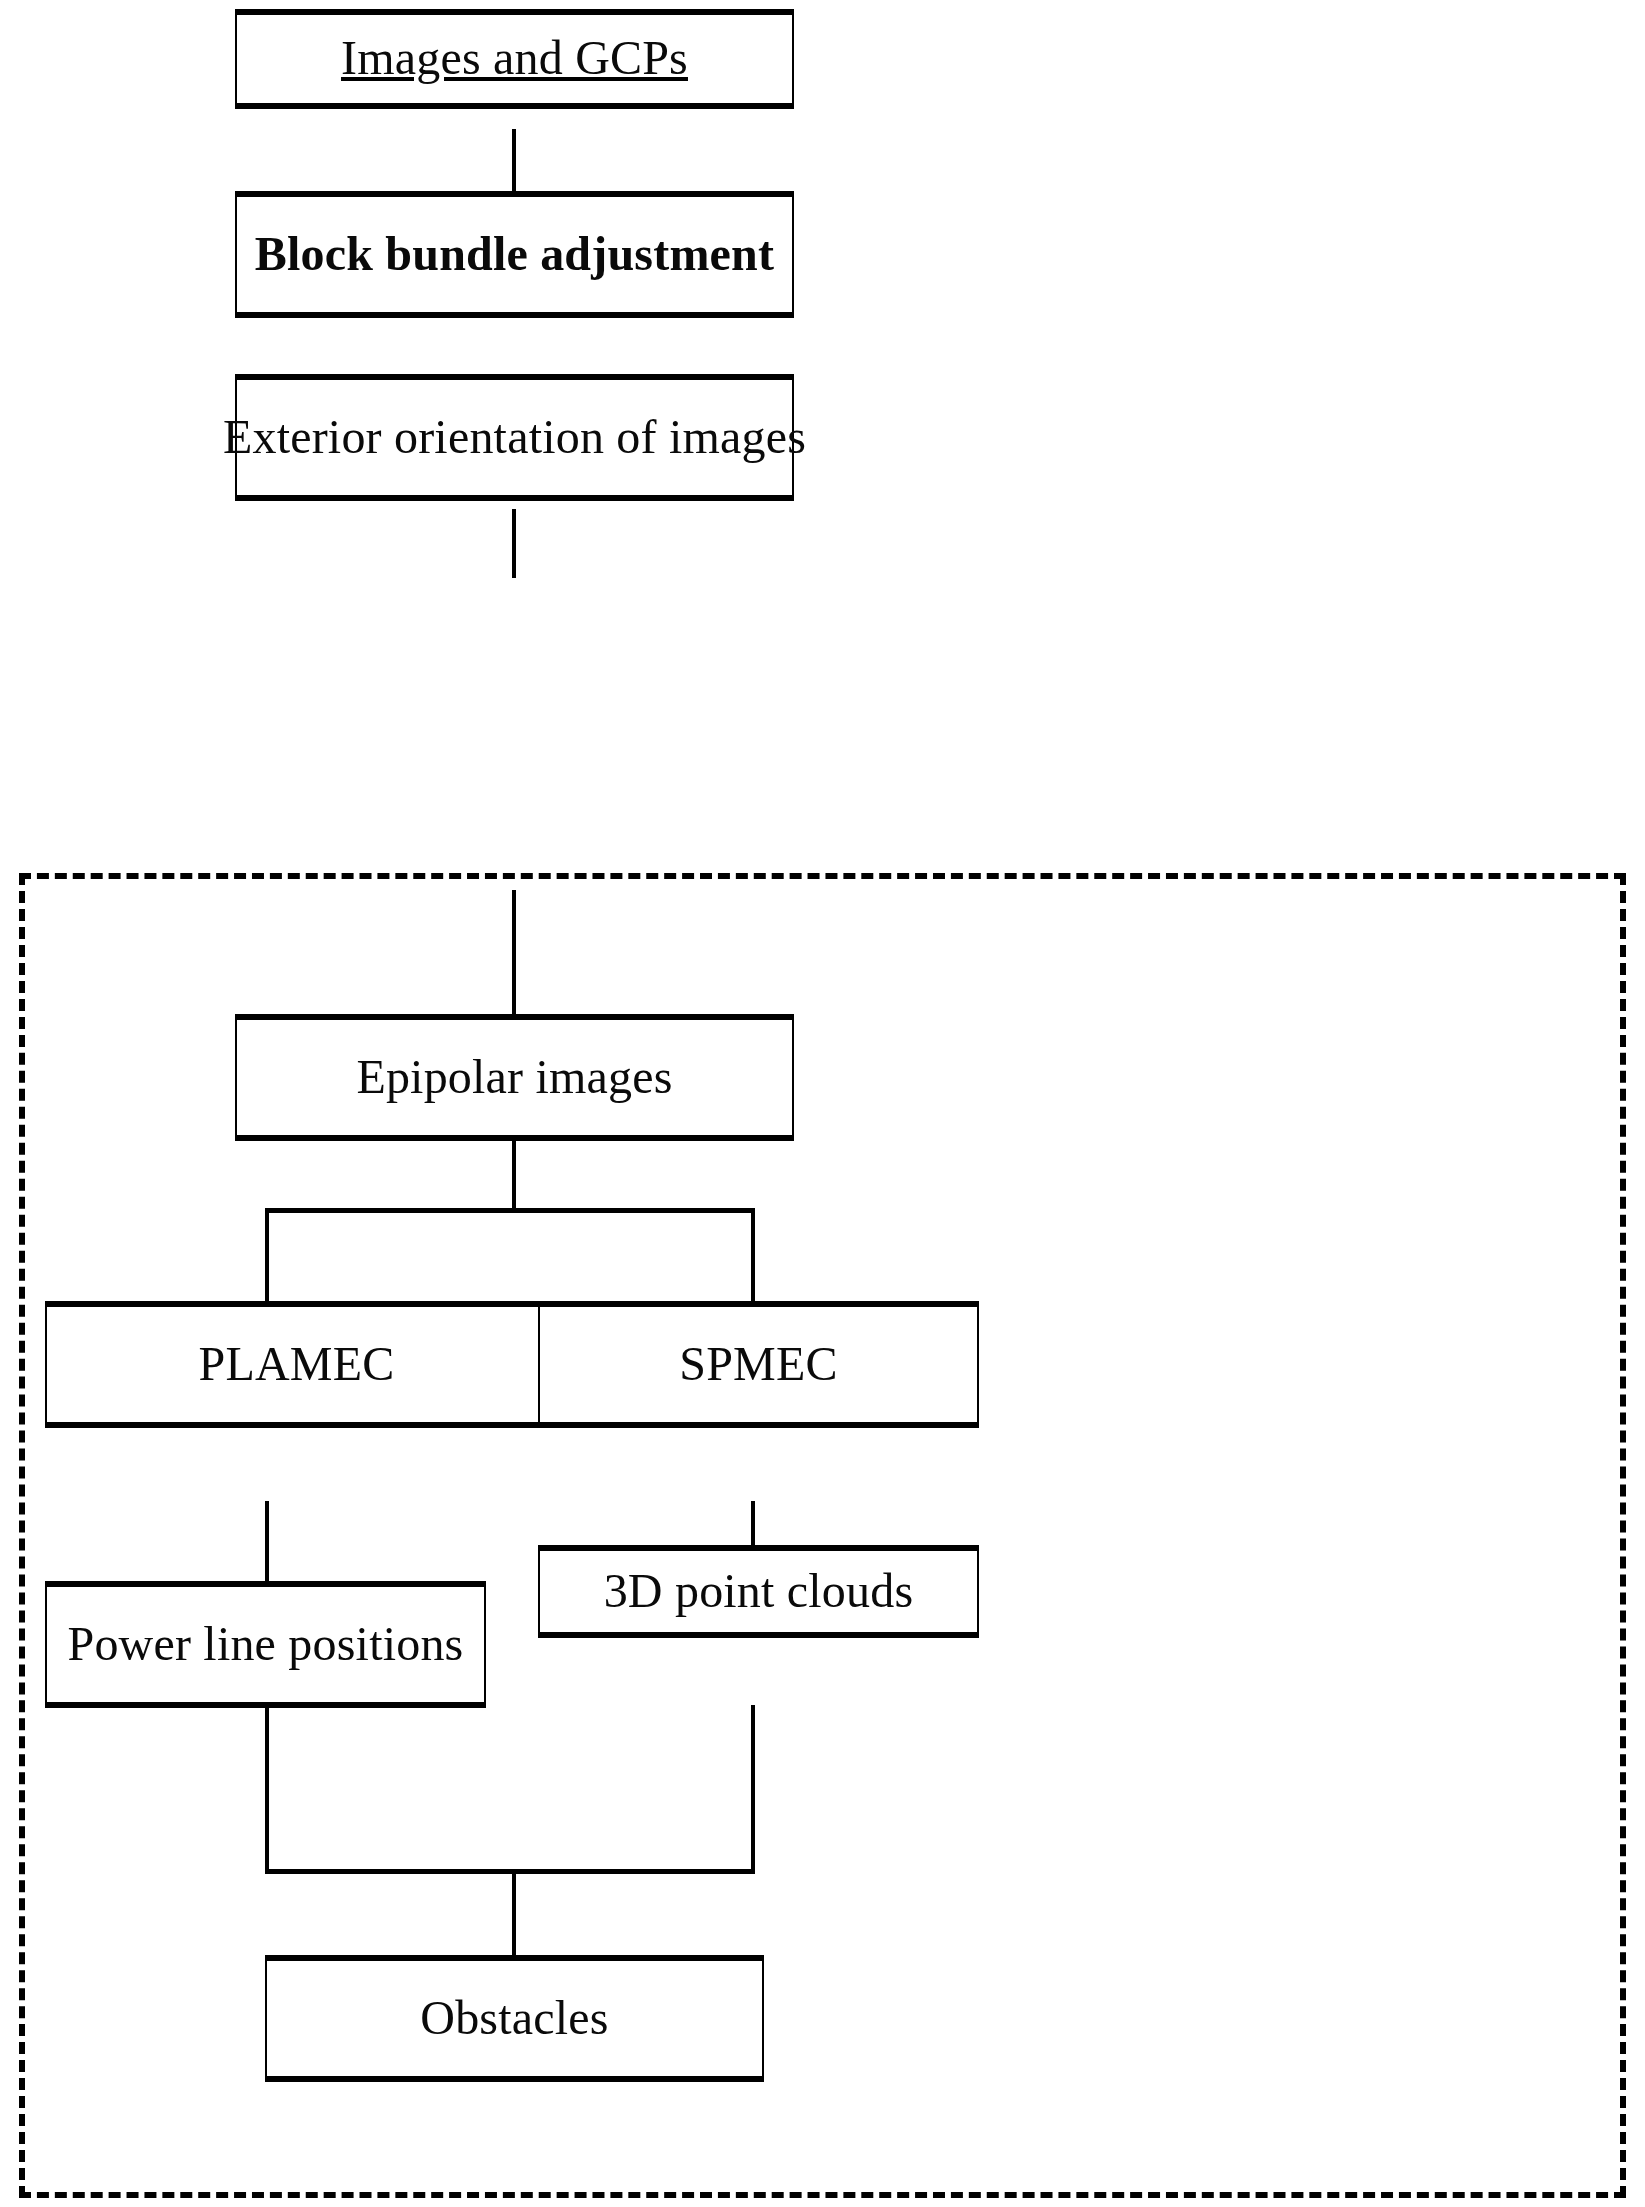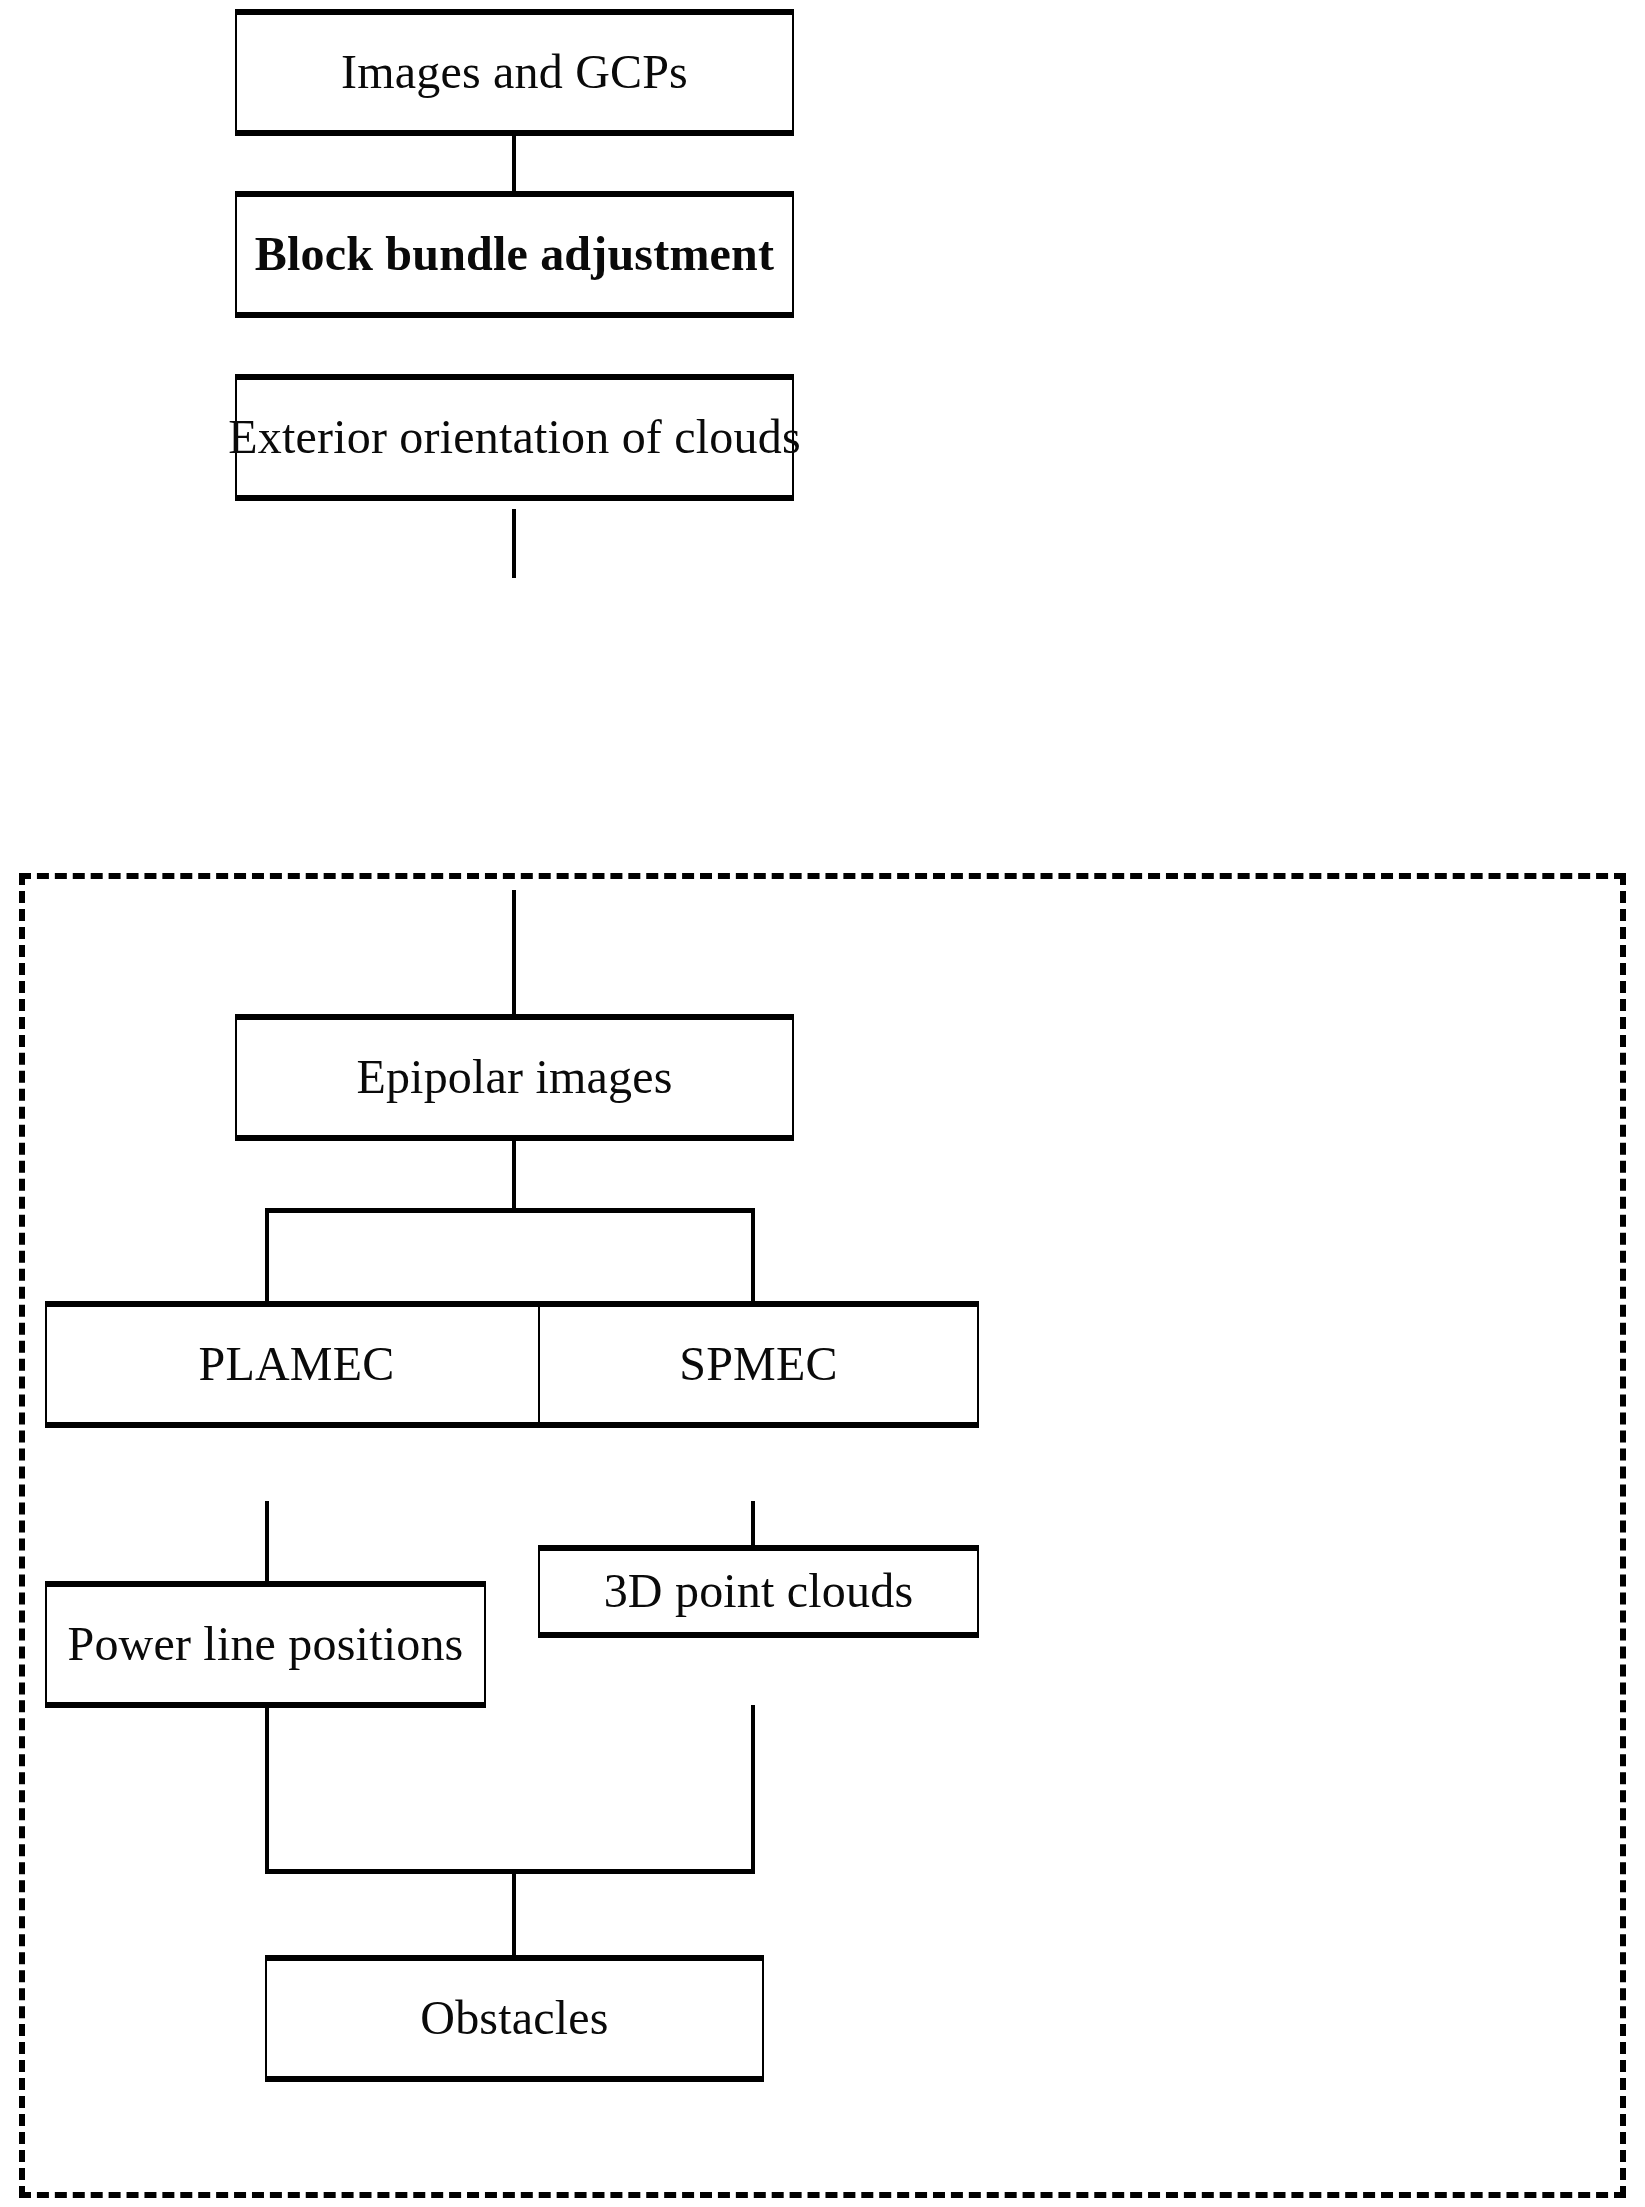--- a/index.html
+++ b/index.html
@@ -72,30 +72,30 @@
 
   <div class="conn-v" style="left:265px; top:1501px; height:95px;"></div>
 
   <div class="conn-v" style="left:751px; top:1501px; height:95px;"></div>
 
   <div class="conn-v" style="left:265px; top:1705px; height:168px;"></div>
   <div class="conn-v" style="left:751px; top:1705px; height:168px;"></div>
   <div class="conn-h" style="left:265px; top:1869px; width:490px;"></div>
   <div class="conn-v" style="left:512px; top:1869px; height:90px;"></div>
 
-  <div class="box" style="left:235px; top:8.6px; width:559px; height:127px;">
+  <div class="box" style="left:235px; top:8.6px; width:559px; height:100px;text-decoration:underline;">
     <span class="label">Images and GCPs</span>
   </div>
 
   <div class="box" style="left:235px; top:191px; width:559px; height:127px;font-weight:bold;">
     <span class="label">Block bundle adjustment</span>
   </div>
 
   <div class="box" style="left:235px; top:374px; width:559px; height:127px;">
-    <span class="label">Exterior orientation of clouds</span>
+    <span class="label">Exterior orientation of images</span>
   </div>
 
   <div class="box" style="left:235px; top:1014px; width:559px; height:127px;">
     <span class="label">Epipolar images</span>
   </div>
 
   <div class="box" style="left:45px; top:1301px; width:503px; height:127px;">
     <span class="label">PLAMEC</span>
   </div>
 

